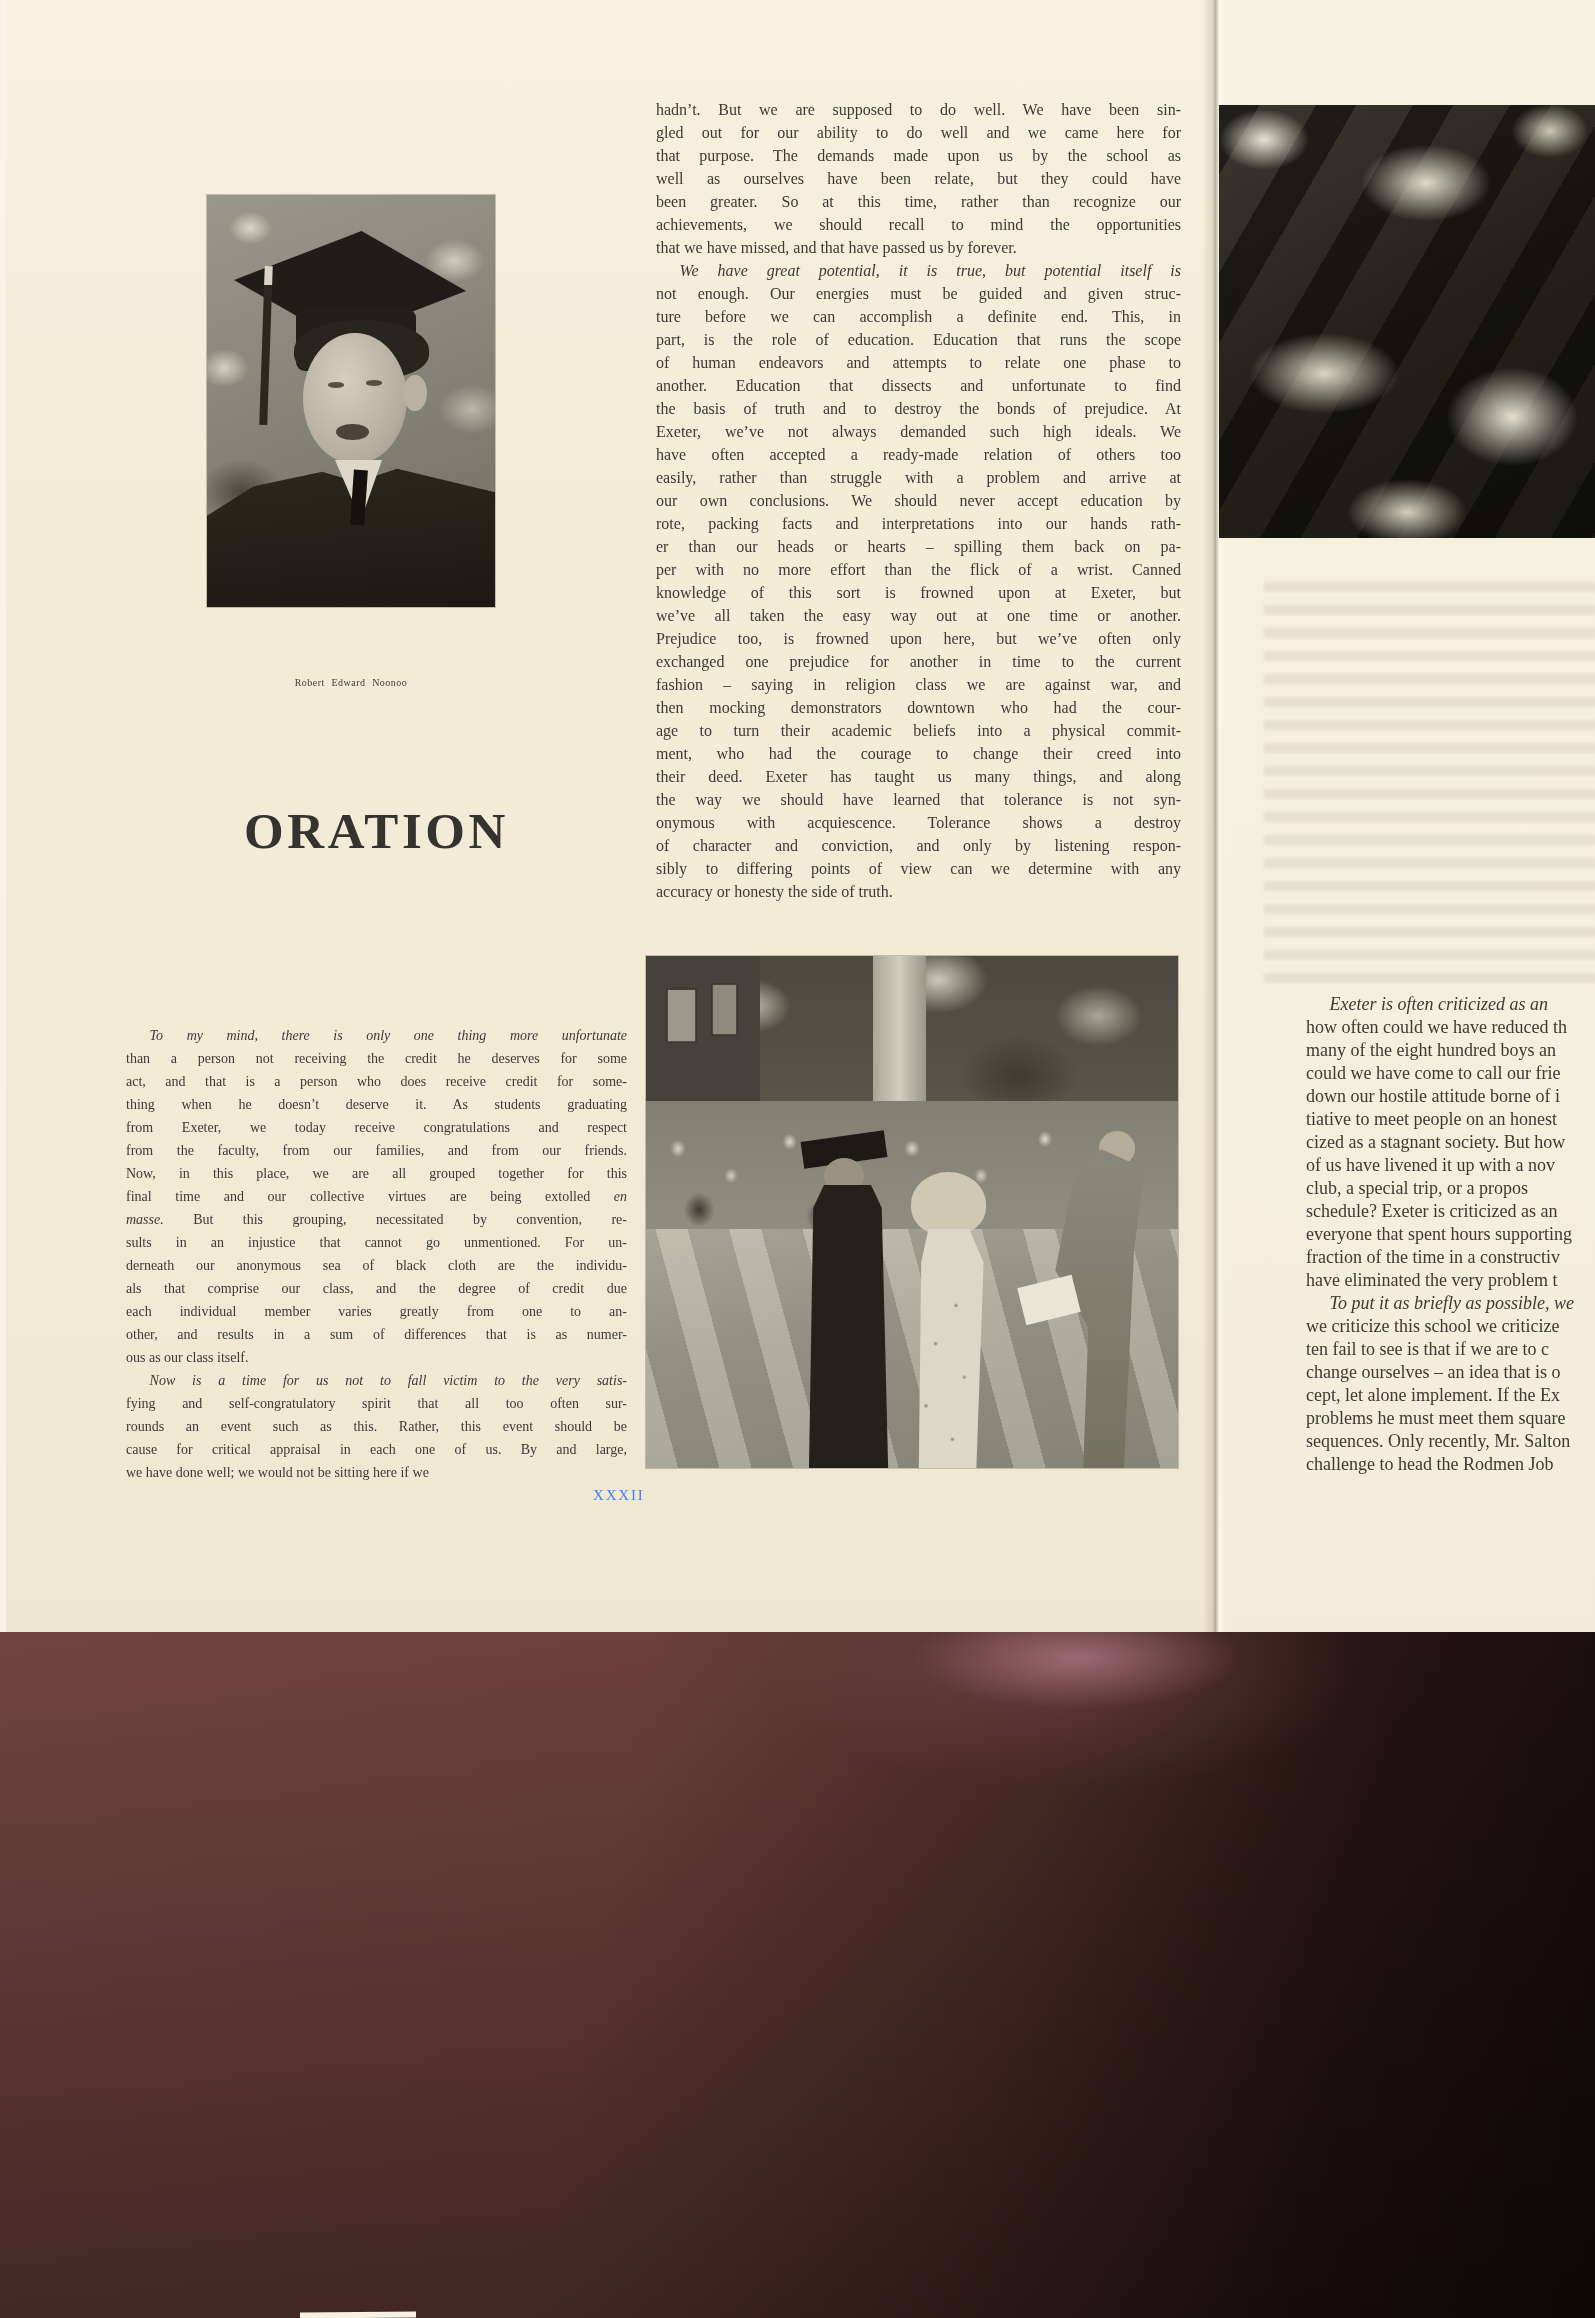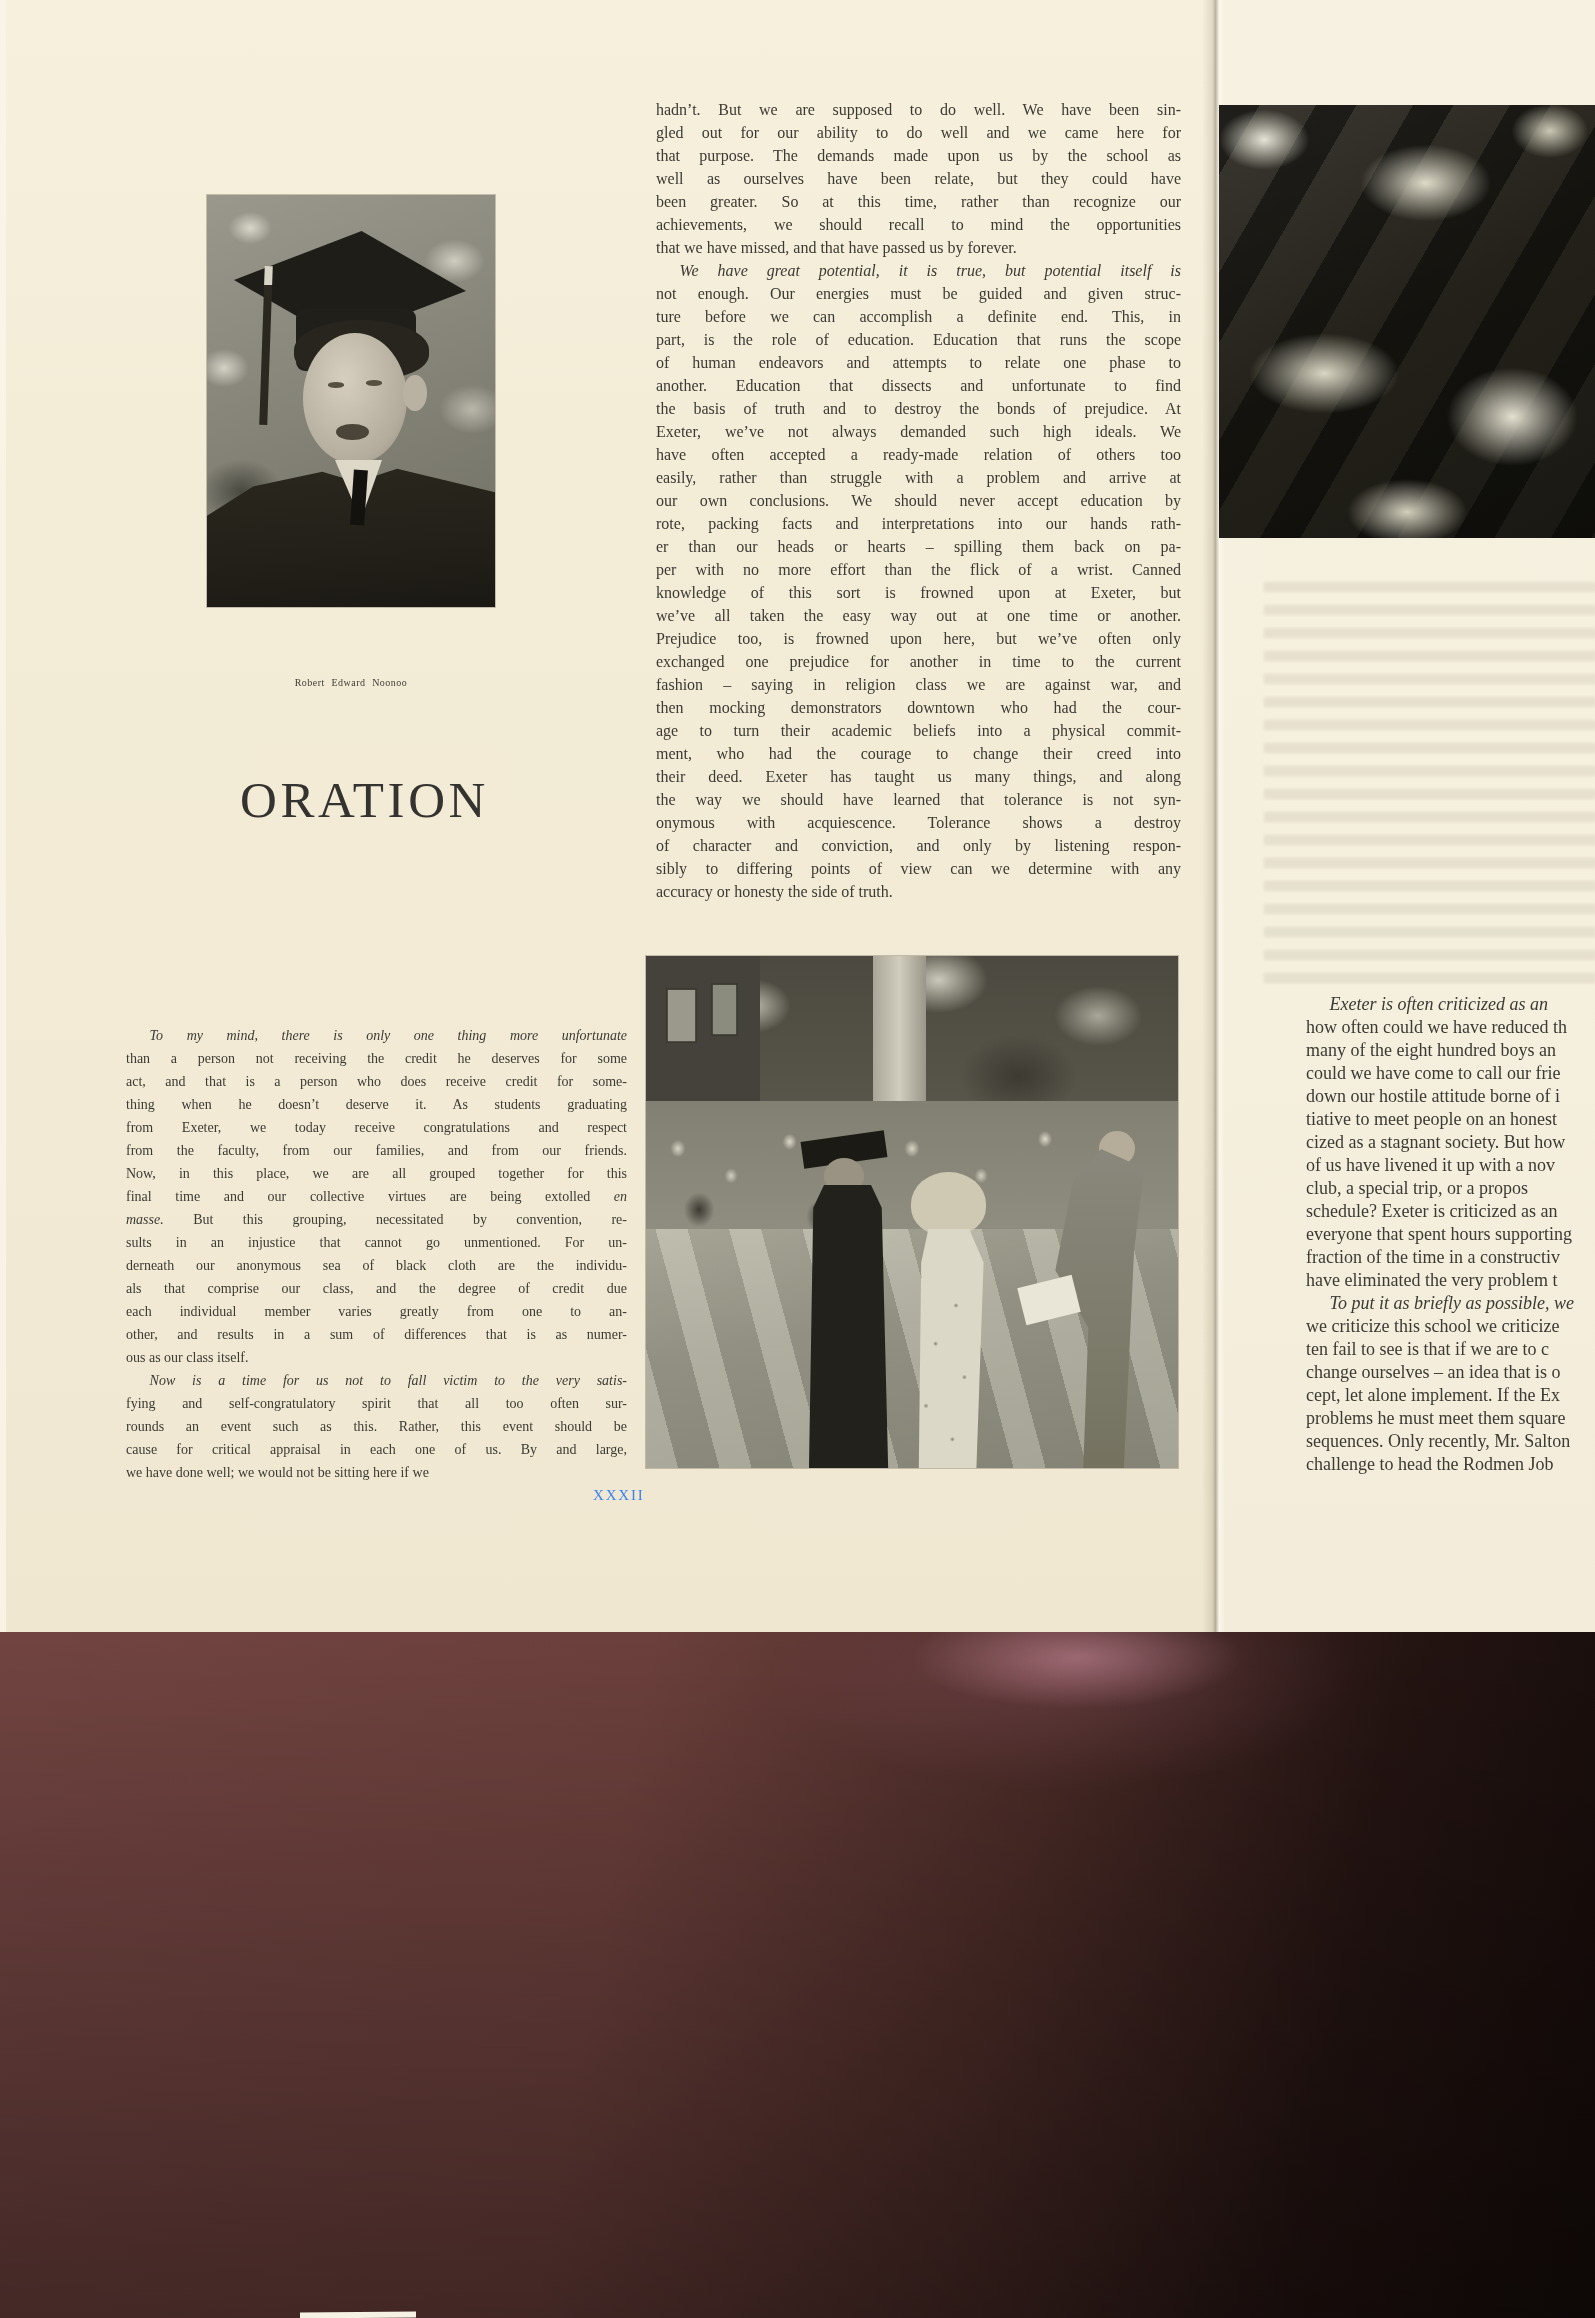--- a/index.html
+++ b/index.html
@@ -42,23 +42,23 @@
   .col-left{left:126px;top:1024px;width:501px;font-size:14px;line-height:23px;}
   .col-right{left:1306px;top:993px;width:400px;font-size:18px;line-height:23px;}
   .col-right .tl{text-align:left;text-align-last:left;white-space:nowrap;}
   em{}
 
   .caption{
     left:207px;top:629px;width:288px;text-align:center;
     font-size:10px;letter-spacing:0.5px;word-spacing:3.6px;color:#3e3d36;margin-top:48px;
   }
   .title{
-    left:240px;top:772px;width:273px;
-    font-size:51px;font-weight:normal;letter-spacing:3.6px;line-height:1.1;
-    color:#343330;
+    left:240px;top:803px;width:273px;
+    font-size:51px;font-weight:bold;letter-spacing:3.6px;line-height:1.1;
+    color:#343330;text-align:center;
   }
   .pageno{
     left:593px;top:1487px;width:127px;
     font-size:15px;letter-spacing:1.8px;color:#3b82f6;
   }
 
   
   .bleed{
     left:1264px;top:582px;width:332px;height:409px;
     background:repeating-linear-gradient(180deg,

